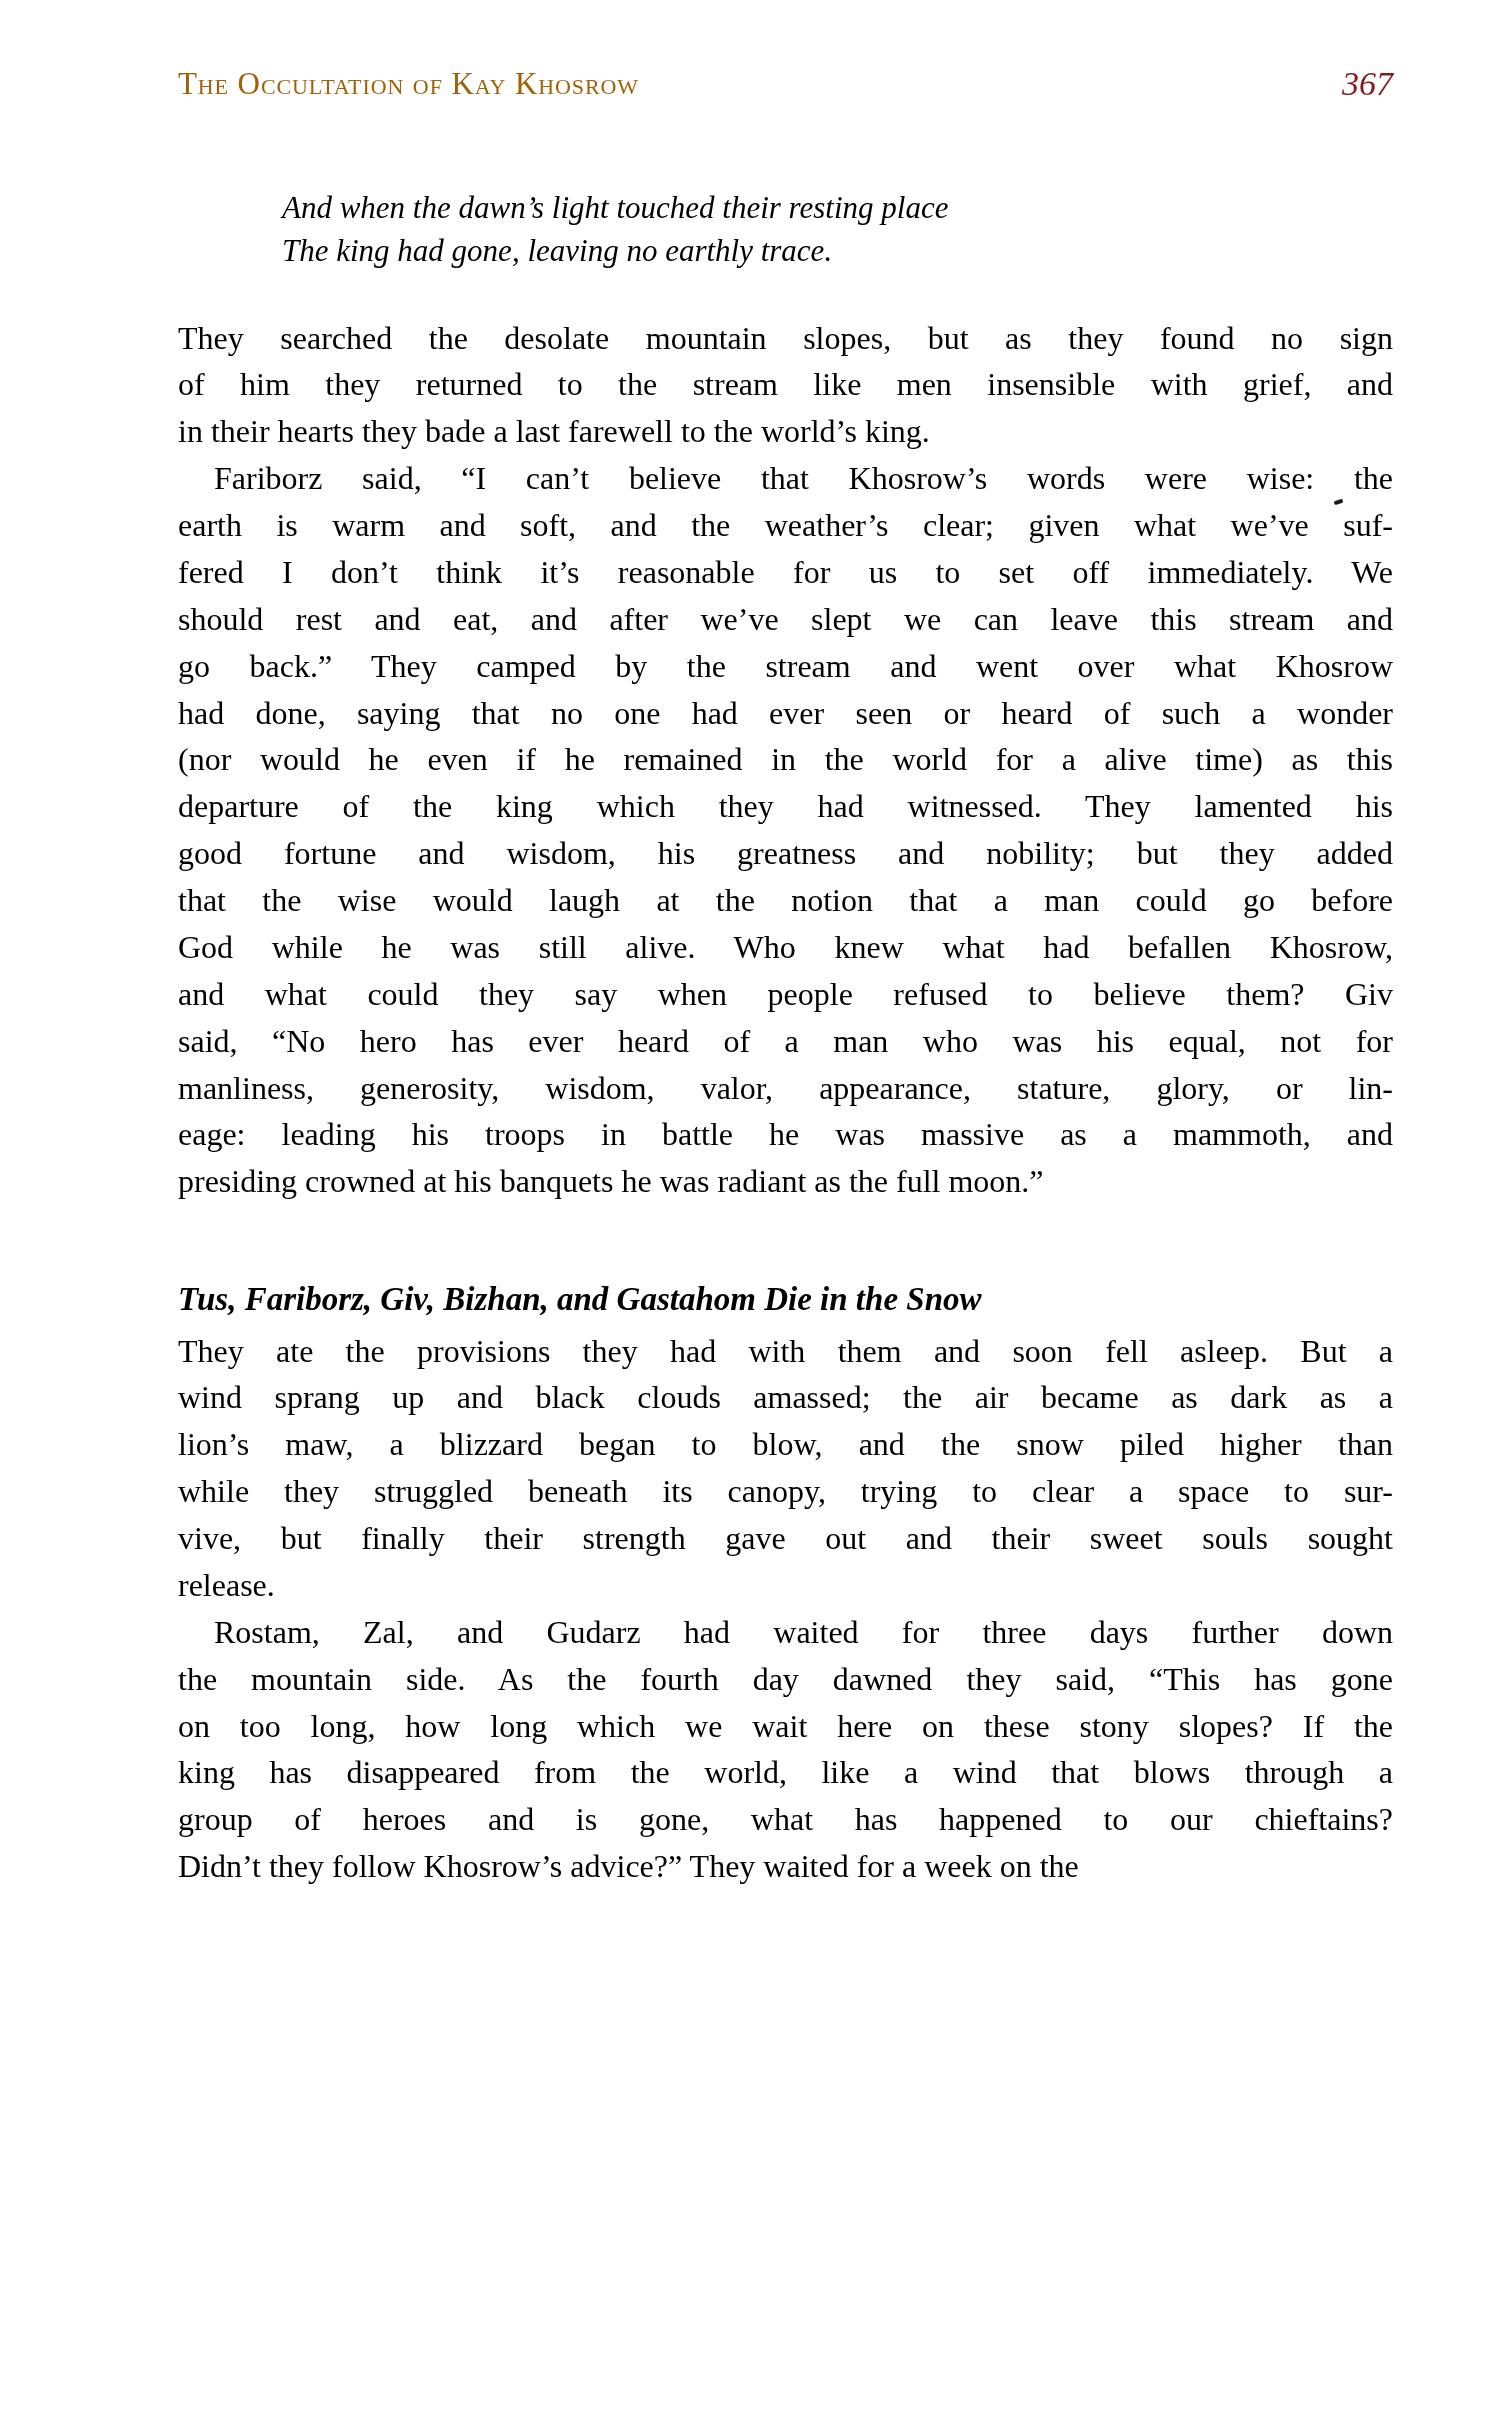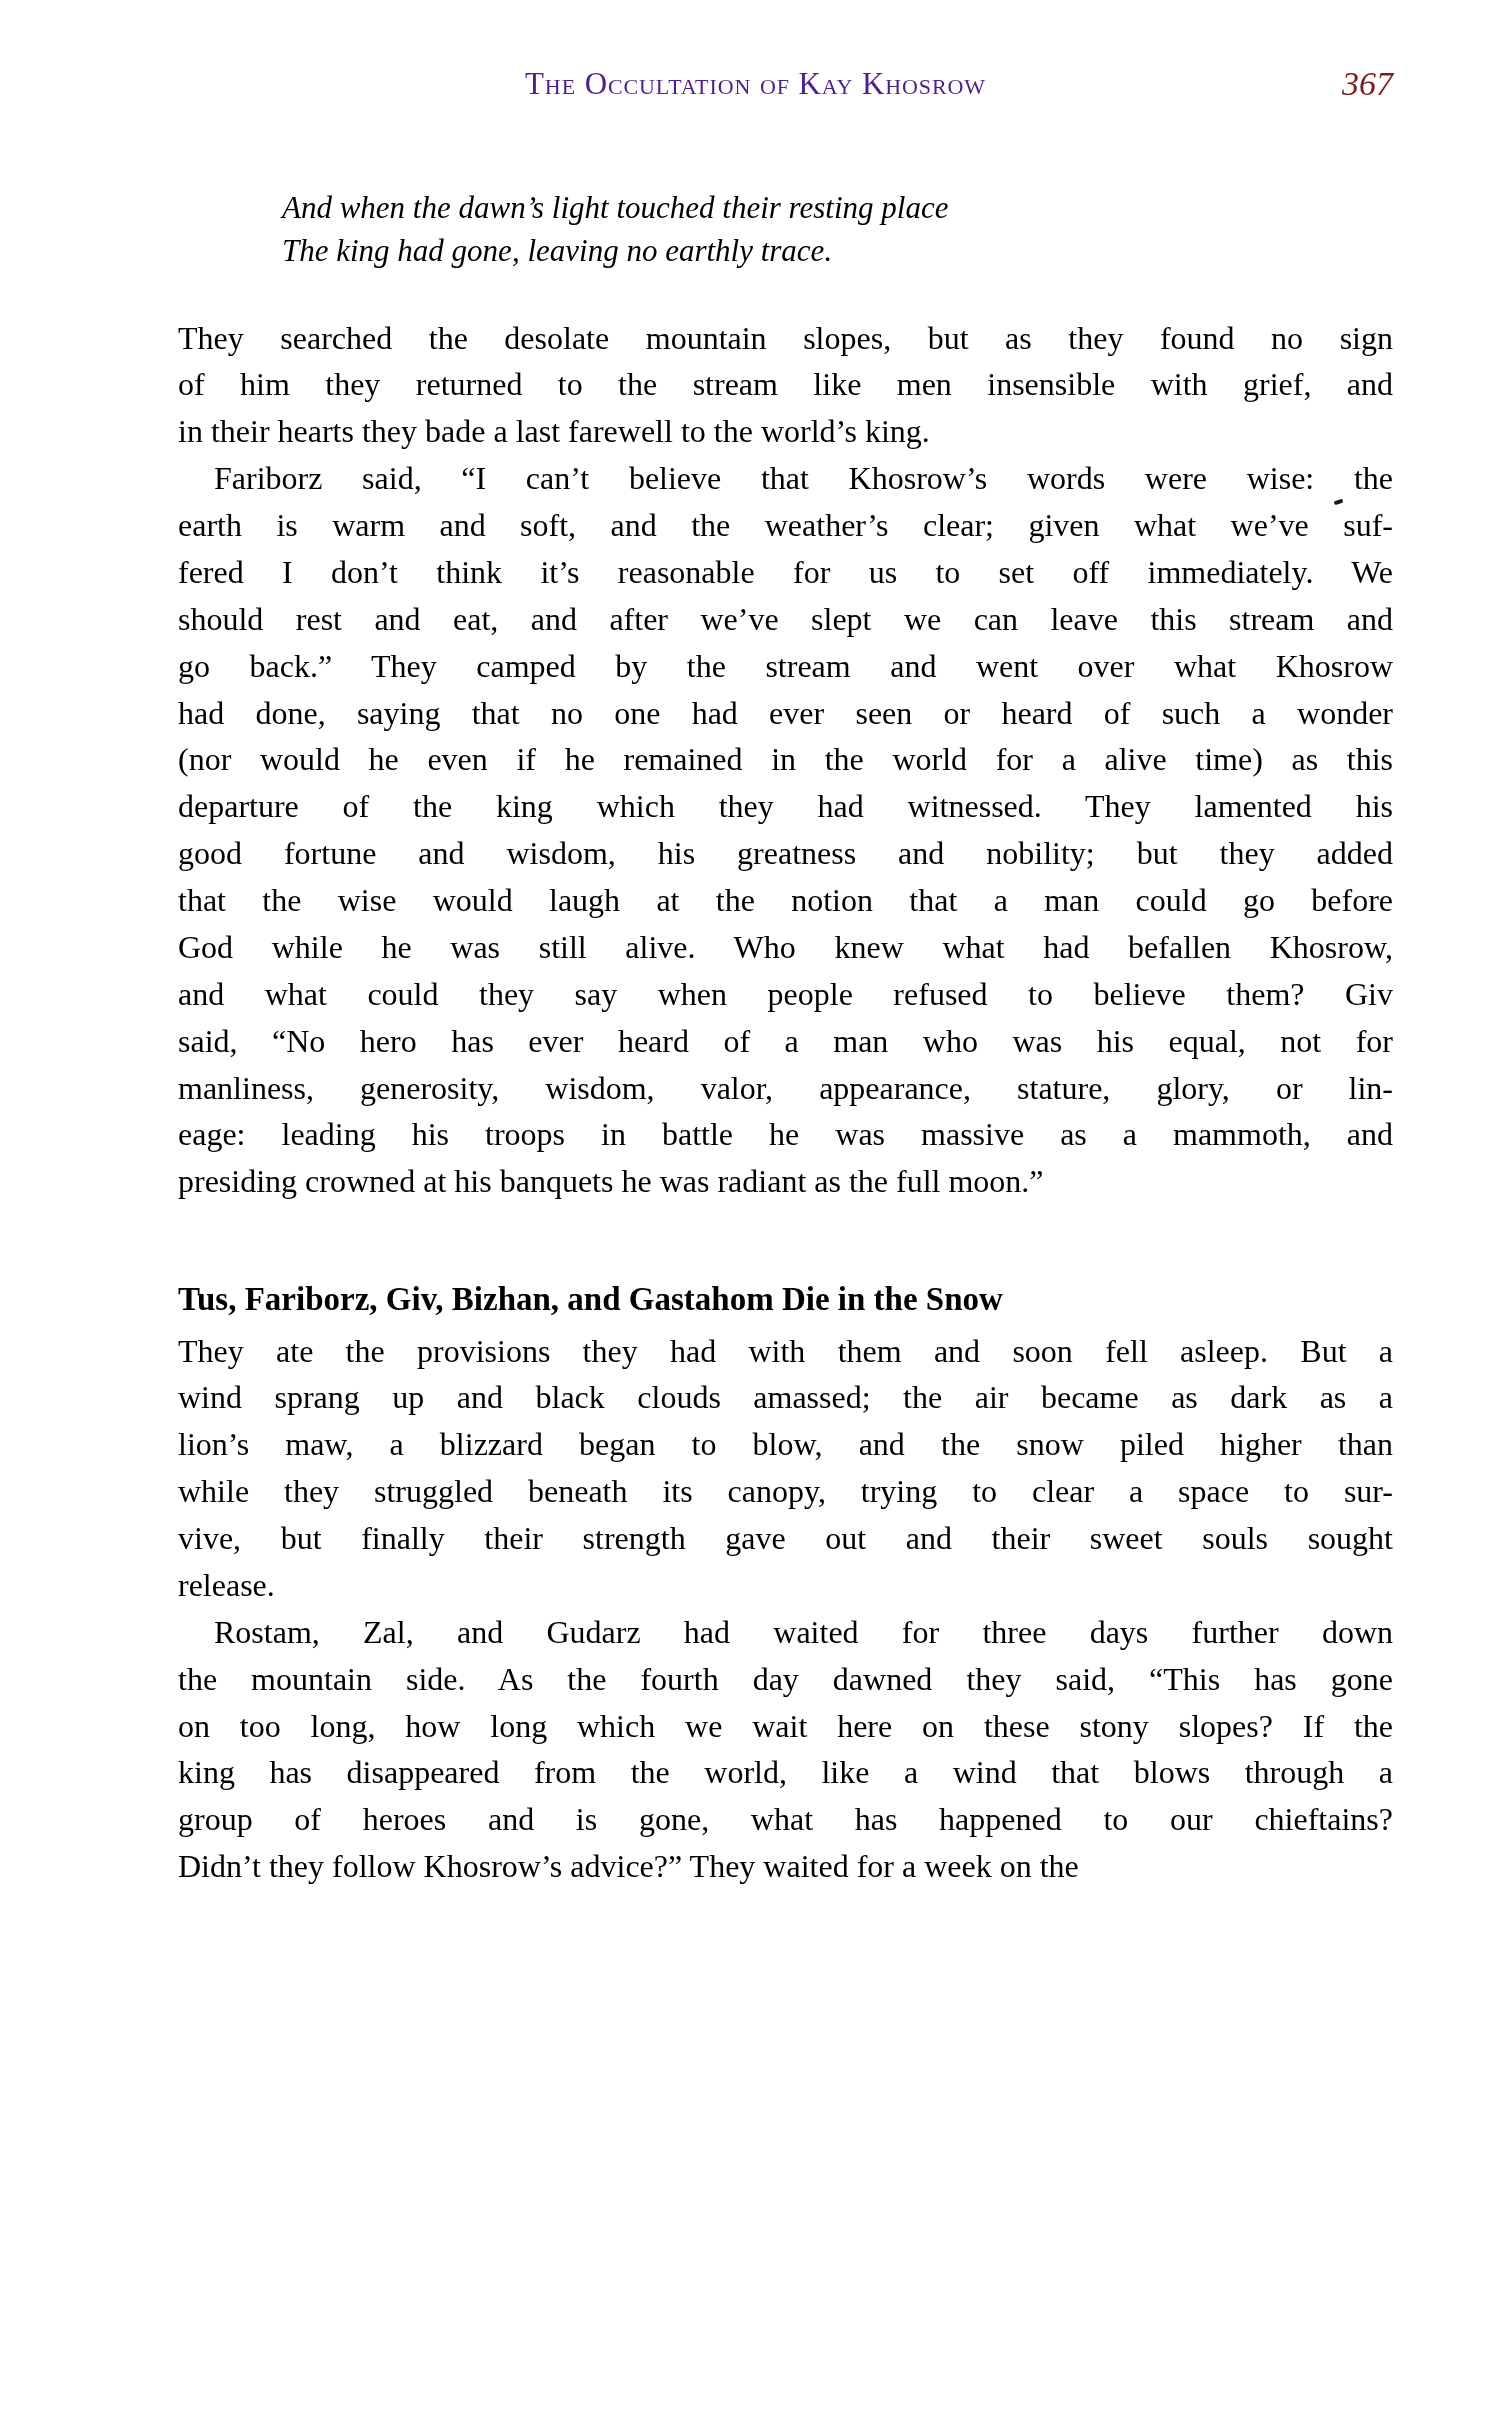--- a/index.html
+++ b/index.html
@@ -23,27 +23,26 @@
     left: 178px;
     top: 67px;
     width: 1215px;
     height: 55px;
   }
   .rh-title {
     position: absolute;
     left: 0;
     top: 0;
     width: 1155px;
-    text-align: center;
     font-size: 31px;
     font-variant: small-caps;
     letter-spacing: 0.9px;
     line-height: 1.1;
     white-space: nowrap;
-    color: #4c1d95;
+    color: #a16207;
   }
   .rh-pageno {
     position: absolute;
     right: 0;
     top: -1.6px;
     font-style: italic;
     font-size: 34px;
     line-height: 1.1;
     color: #7f1d1d;
   }
@@ -92,20 +91,21 @@
     white-space: nowrap;
   }
   .indent {
     display: inline-block;
     width: 36px;
   }
 
   
   .section-heading {
     font-weight: bold;
+    font-style: italic;
     font-size: 33px;
     line-height: 1.2;
     margin: 75px 0 7.8px 0;
     white-space: nowrap;
   }
 
   
   .speck {
     position: absolute;
     left: 1334px;

